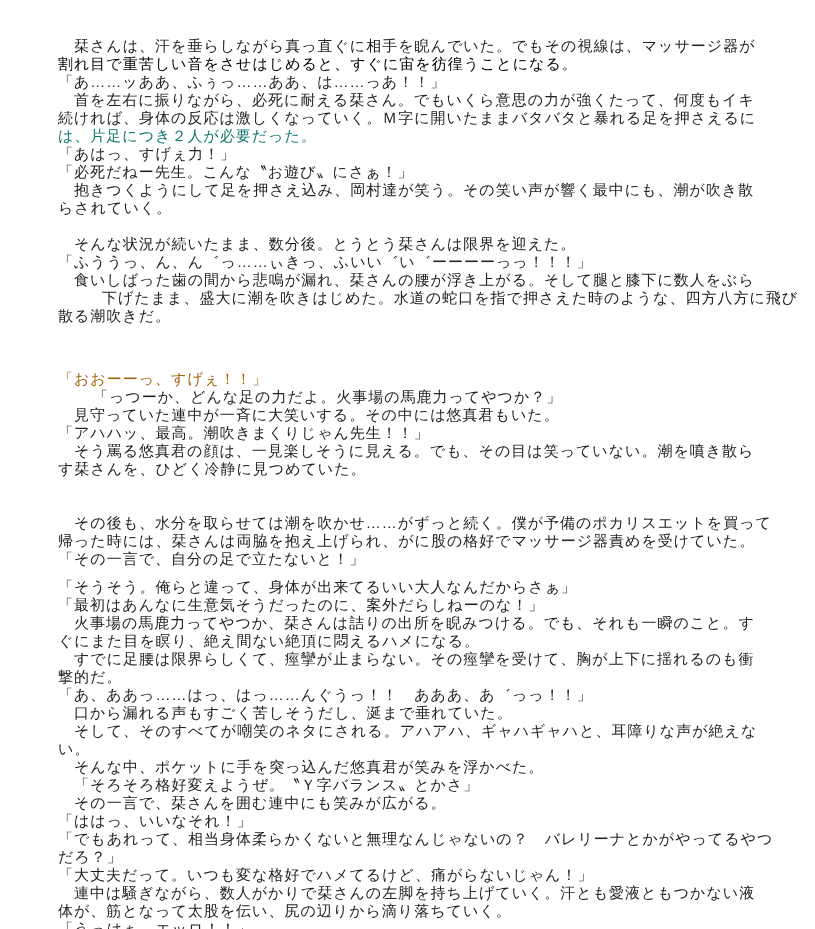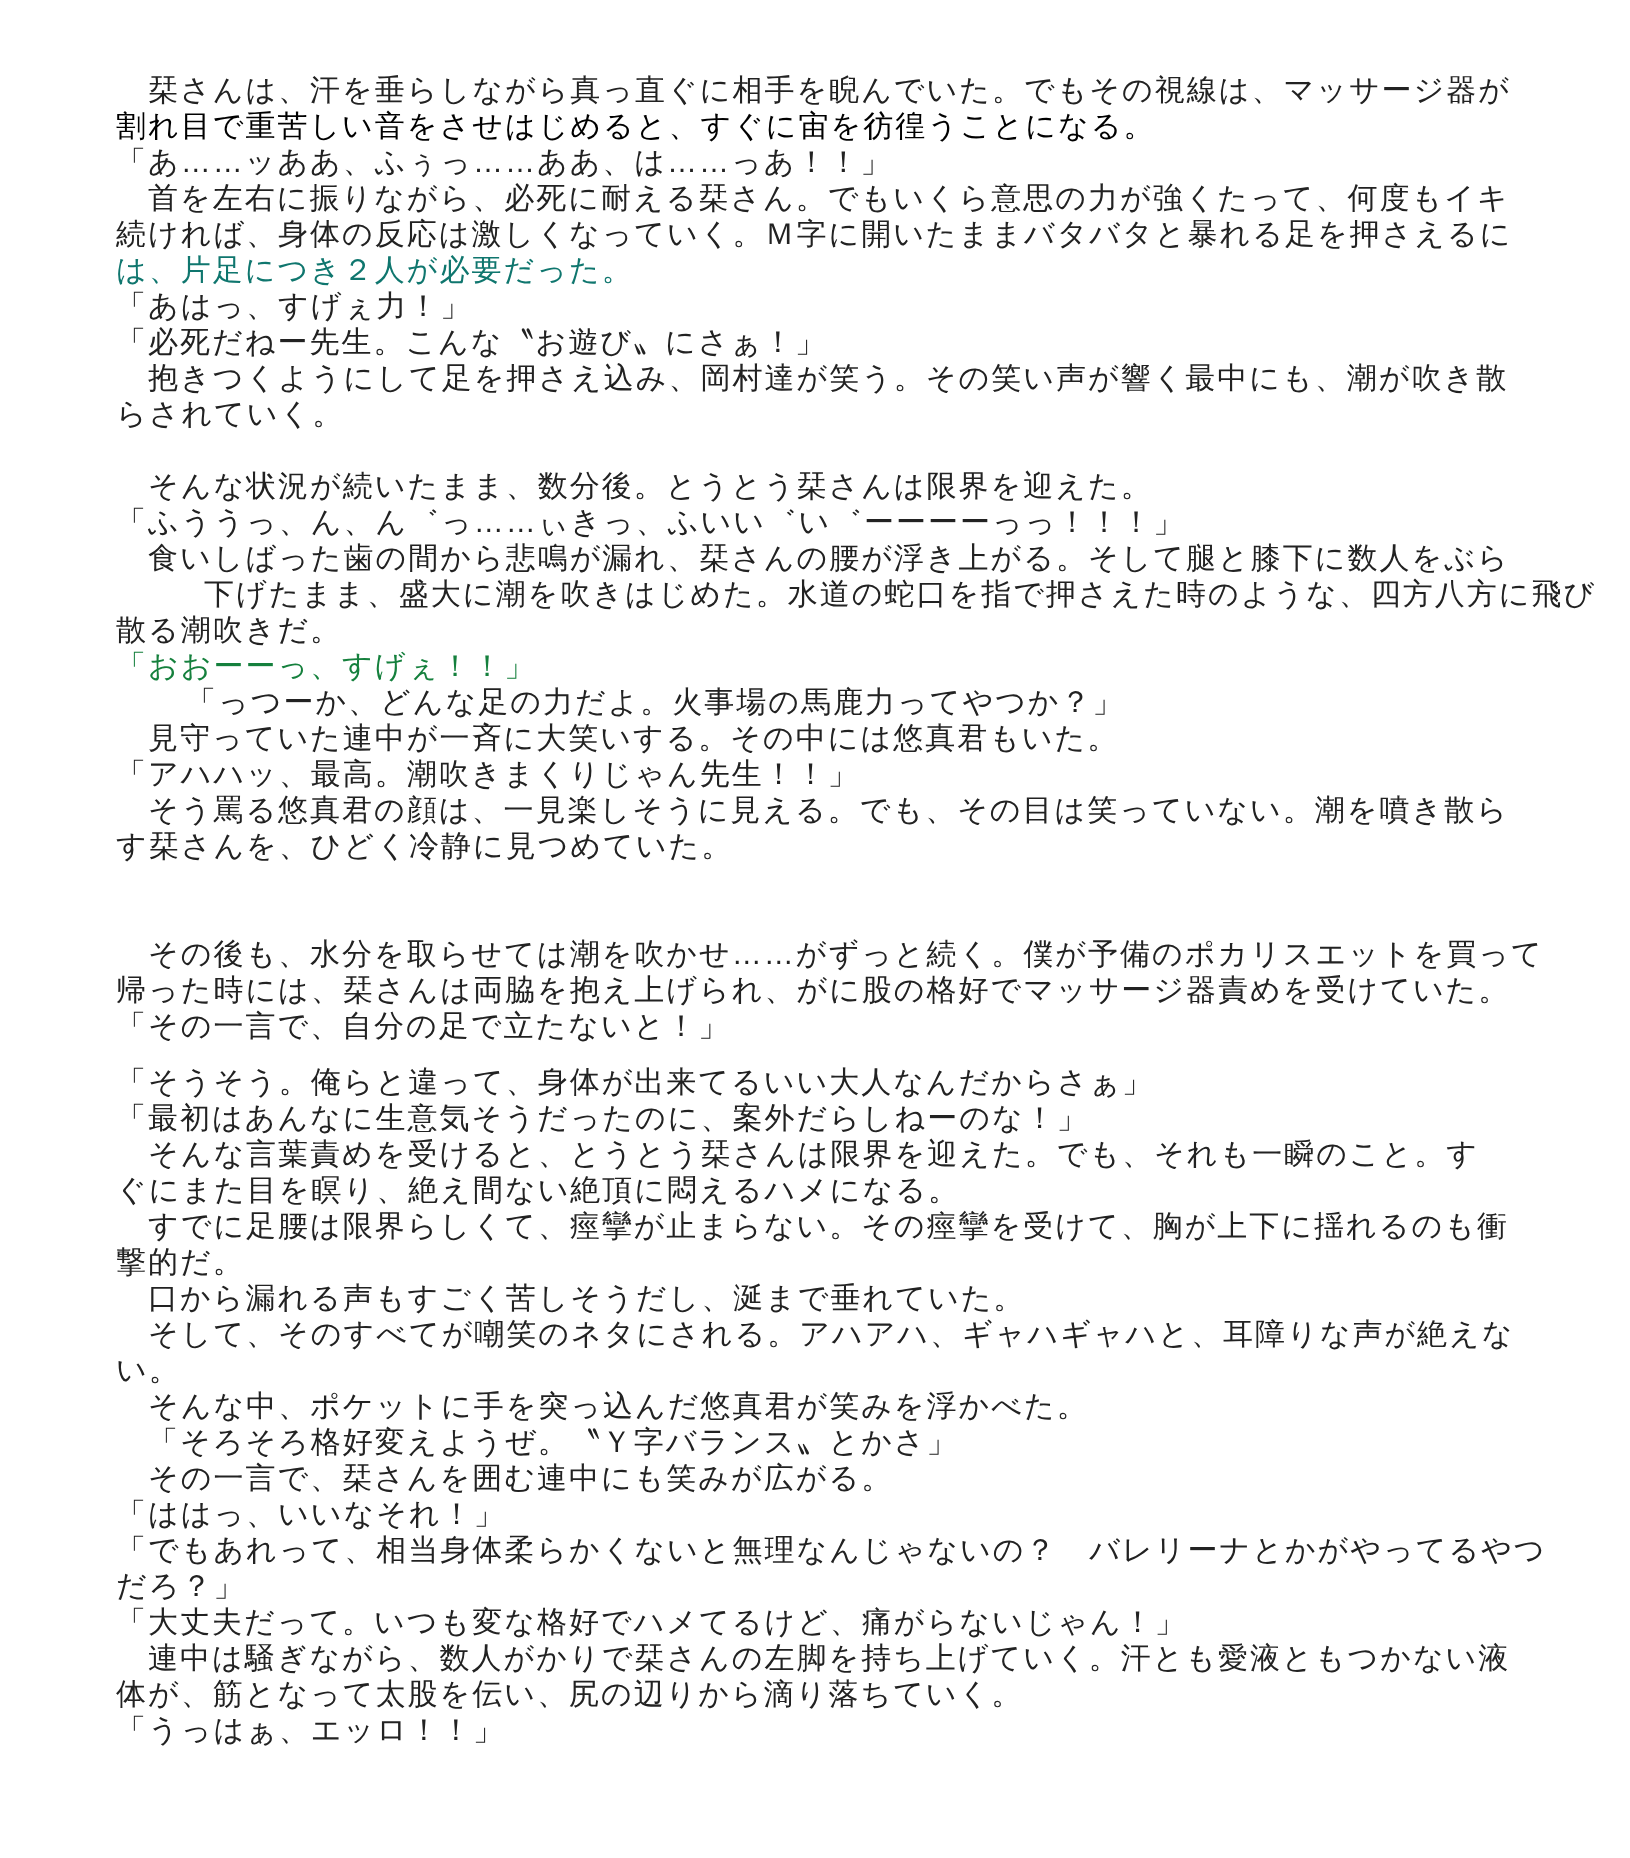--- a/index.html
+++ b/index.html
@@ -49,37 +49,38 @@
       <div class="text-line" style="color: rgb(34, 34, 34);">「あはっ、すげぇ力！」</div>
       <div class="text-line" style="color: rgb(34, 34, 34);">「必死だねー先生。こんな〝お遊び〟にさぁ！」</div>
       <div class="text-line" style="color: rgb(34, 34, 34);">　抱きつくようにして足を押さえ込み、岡村達が笑う。その笑い声が響く最中にも、潮が吹き散</div>
       <div class="text-line" style="color: rgb(34, 34, 34);">らされていく。</div>
       <div class="text-line blank-line" style="color: rgb(34, 34, 34);">&nbsp;</div>
       <div class="text-line" style="color: rgb(34, 34, 34);">　そんな状況が続いたまま、数分後。とうとう栞さんは限界を迎えた。</div>
       <div class="text-line" style="color: rgb(34, 34, 34);">「ふううっ、ん、ん゛っ……ぃきっ、ふいい゛い゛ーーーーっっ！！！」</div>
       <div class="text-line" style="color: rgb(34, 34, 34);">　食いしばった歯の間から悲鳴が漏れ、栞さんの腰が浮き上がる。そして腿と膝下に数人をぶら</div>
       <div class="text-line" style="color: rgb(34, 34, 34); margin-left: 44px;">下げたまま、盛大に潮を吹きはじめた。水道の蛇口を指で押さえた時のような、四方八方に飛び</div>
       <div class="text-line" style="color: rgb(34, 34, 34);">散る潮吹きだ。</div>
-      <div class="text-line" style="color: #15803d;">「おおーーっ、すげぇ！！」</div>
+      <div class="text-line" style="color: #a16207; margin-top: 45px;">「おおーーっ、すげぇ！！」</div>
       <div class="text-line" style="color: rgb(34, 34, 34); margin-left: 35px;">「っつーか、どんな足の力だよ。火事場の馬鹿力ってやつか？」</div>
       <div class="text-line" style="color: rgb(34, 34, 34);">　見守っていた連中が一斉に大笑いする。その中には悠真君もいた。</div>
       <div class="text-line" style="color: rgb(34, 34, 34);">「アハハッ、最高。潮吹きまくりじゃん先生！！」</div>
       <div class="text-line" style="color: rgb(34, 34, 34);">　そう罵る悠真君の顔は、一見楽しそうに見える。でも、その目は笑っていない。潮を噴き散ら</div>
       <div class="text-line" style="color: rgb(34, 34, 34);">す栞さんを、ひどく冷静に見つめていた。</div>
       <div class="text-line blank-line" style="color: rgb(34, 34, 34);">&nbsp;</div>
       <div class="text-line blank-line" style="color: rgb(34, 34, 34);">&nbsp;</div>
       <div class="text-line" style="color: rgb(34, 34, 34);">　その後も、水分を取らせては潮を吹かせ……がずっと続く。僕が予備のポカリスエットを買って</div>
       <div class="text-line" style="color: rgb(34, 34, 34);">帰った時には、栞さんは両脇を抱え上げられ、がに股の格好でマッサージ器責めを受けていた。</div>
       <div class="text-line" style="color: rgb(34, 34, 34);">「その一言で、自分の足で立たないと！」</div>
       <div class="text-line" style="color: rgb(34, 34, 34); margin-top: 10px;">「そうそう。俺らと違って、身体が出来てるいい大人なんだからさぁ」</div>
       <div class="text-line" style="color: rgb(34, 34, 34);">「最初はあんなに生意気そうだったのに、案外だらしねーのな！」</div>
-      <div class="text-line" style="color: rgb(34, 34, 34);">　そんな言葉責めを受けると、とうとう栞さんは限界を迎えた。でも、それも一瞬のこと。す</div>
+      <div class="text-line" style="color: rgb(34, 34, 34);">　火事場の馬鹿力ってやつか、栞さんは詰りの出所を睨みつける。でも、それも一瞬のこと。す</div>
       <div class="text-line" style="color: rgb(34, 34, 34);">ぐにまた目を瞑り、絶え間ない絶頂に悶えるハメになる。</div>
       <div class="text-line" style="color: rgb(34, 34, 34);">　すでに足腰は限界らしくて、痙攣が止まらない。その痙攣を受けて、胸が上下に揺れるのも衝</div>
       <div class="text-line" style="color: rgb(34, 34, 34);">撃的だ。</div>
+      <div class="text-line" style="color: rgb(34, 34, 34);">「あ、ああっ……はっ、はっ……んぐうっ！！　あああ、あ゛っっ！！」</div>
       <div class="text-line" style="color: rgb(34, 34, 34);">　口から漏れる声もすごく苦しそうだし、涎まで垂れていた。</div>
       <div class="text-line" style="color: rgb(34, 34, 34);">　そして、そのすべてが嘲笑のネタにされる。アハアハ、ギャハギャハと、耳障りな声が絶えな</div>
       <div class="text-line" style="color: rgb(34, 34, 34);">い。</div>
       <div class="text-line" style="color: rgb(34, 34, 34);">　そんな中、ポケットに手を突っ込んだ悠真君が笑みを浮かべた。</div>
       <div class="text-line" style="color: rgb(34, 34, 34); margin-left: 16px;">「そろそろ格好変えようぜ。〝Ｙ字バランス〟とかさ」</div>
       <div class="text-line" style="color: rgb(34, 34, 34);">　その一言で、栞さんを囲む連中にも笑みが広がる。</div>
       <div class="text-line" style="color: rgb(34, 34, 34);">「ははっ、いいなそれ！」</div>
       <div class="text-line" style="color: rgb(34, 34, 34);">「でもあれって、相当身体柔らかくないと無理なんじゃないの？　バレリーナとかがやってるやつ</div>
       <div class="text-line" style="color: rgb(34, 34, 34);">だろ？」</div>
       <div class="text-line" style="color: rgb(34, 34, 34);">「大丈夫だって。いつも変な格好でハメてるけど、痛がらないじゃん！」</div>

